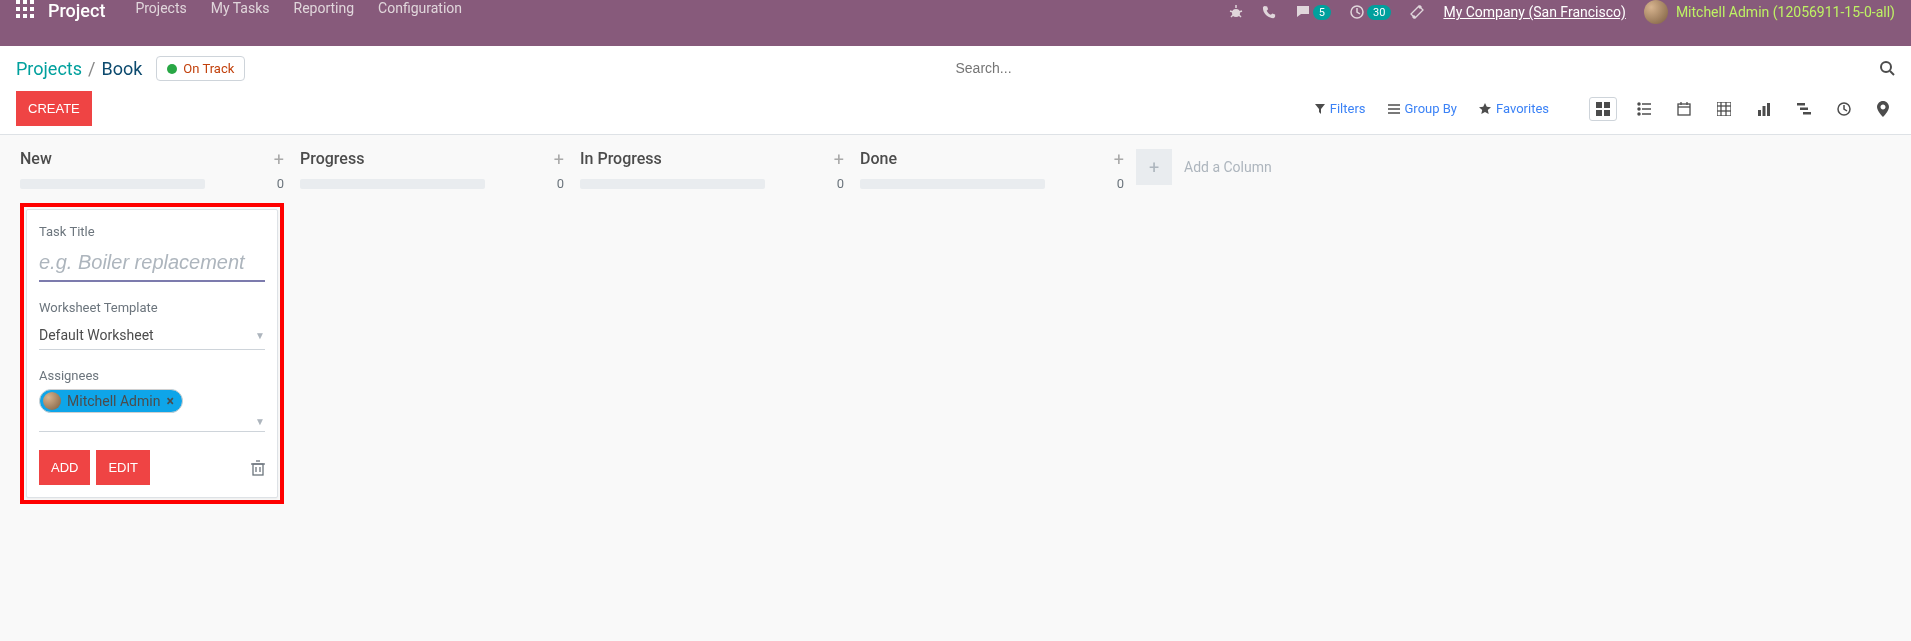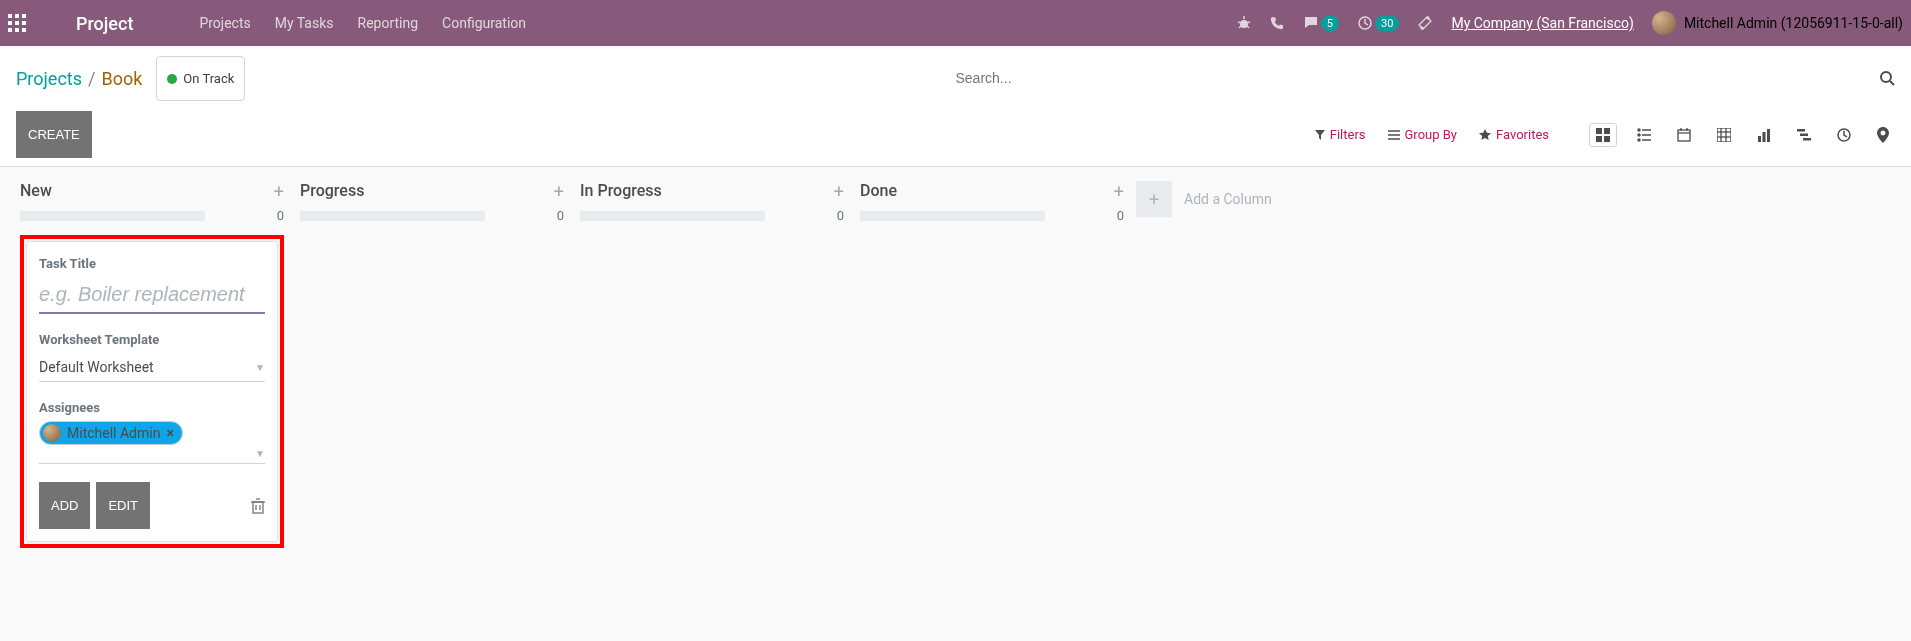--- a/index.html
+++ b/index.html
@@ -1,68 +1,68 @@
 <!DOCTYPE html>
 <html><head>
 <meta charset="utf-8">
 <style>
 * { box-sizing: border-box; margin: 0; padding: 0; }
 body { font-family: -apple-system, BlinkMacSystemFont, "Segoe UI", Roboto, "Helvetica Neue", Arial, sans-serif; font-size: 13px; color: #4c4c4c; background: #f9f9f9; }
 
-.topbar { background: #875a7b; color: #fff; height: 46px; display: flex; align-items: center; padding: 0 8px; gap: 36px; }
+.topbar { background: #875a7b; color: #fff; height: 46px; display: flex; align-items: flex-start; padding: 0 16px; }
 .topbar .apps-icon { width: 18px; height: 18px; margin-right: 14px; cursor: pointer; }
 .topbar .brand { font-size: 18px; font-weight: 500; margin-right: 30px; }
 .topbar .nav { display: flex; gap: 24px; }
 .topbar .nav-item { color: #e0d6db; cursor: pointer; font-size: 14px; }
 .topbar .spacer { flex: 1; }
 .topbar .right { display: flex; align-items: center; gap: 18px; }
 .topbar .icon-btn { color: #e0d6db; cursor: pointer; display: flex; align-items: center; position: relative; }
 .topbar .badge { background: #00a09d; color: #fff; border-radius: 10px; font-size: 11px; padding: 1px 6px; margin-left: 2px; }
 .topbar .company { color: #fff; font-size: 14px; text-decoration: underline; }
-.topbar .user { display: flex; align-items: center; gap: 8px; color: #000000; font-size: 14px; }
+.topbar .user { display: flex; align-items: center; gap: 8px; color: #bef264; font-size: 14px; }
 .topbar .avatar { width: 24px; height: 24px; border-radius: 50%; background: radial-gradient(circle at 30% 30%, #d7b48f, #7a5c3e); }
 
 .controlbar { background: #fff; border-bottom: 1px solid #dee2e6; padding: 10px 16px 8px; }
 .controlbar-row1 { display: flex; align-items: center; }
 .breadcrumb { display: flex; align-items: center; gap: 6px; font-size: 18px; }
 .breadcrumb .link { color: #00a09d; cursor: pointer; }
 .breadcrumb .sep { color: #888; }
-.breadcrumb .current { color: #a16207; }
-.status-pill { margin-left: 14px; border: 1px solid #ced4da; border-radius: 4px; padding: 14px 10px; font-size: 13px; display: flex; align-items: center; gap: 6px; cursor: pointer; color:#404040; }
+.breadcrumb .current { color: #0c4a6e; }
+.status-pill { margin-left: 14px; border: 1px solid #ced4da; border-radius: 4px; padding: 4px 10px; font-size: 13px; display: flex; align-items: center; gap: 6px; cursor: pointer; color:#c2410c; }
 .status-dot { width: 10px; height: 10px; border-radius: 50%; background: #28a745; }
 .controlbar-row1 .spacer { flex: 1; }
 .search-wrap { flex: 0 0 50%; display: flex; align-items: center; border-bottom: 1px solid transparent; }
 .search-input { flex: 1; border: none; outline: none; font-size: 14px; padding: 4px 0; color: #6c757d; background: transparent; }
 .search-icon { color: #4c4c4c; cursor: pointer; margin-left: 8px; }
 
 .controlbar-row2 { display: flex; align-items: center; margin-top: 10px; }
-.btn-primary { background: #737373; color: #fff; border: none; padding: 16px 12px; font-size: 13px; font-weight: 500; cursor: pointer; text-transform: uppercase; }
+.btn-primary { background: #ef4444; color: #fff; border: none; padding: 10px 12px; font-size: 13px; font-weight: 500; cursor: pointer; text-transform: uppercase; }
 .controlbar-row2 .spacer { flex: 1; }
 .filter-group { display: flex; gap: 22px; align-items: center; }
-.filter-item { color: #be185d; cursor: pointer; display: flex; align-items: center; gap: 5px; font-size: 13px; }
+.filter-item { color: #3b82f6; cursor: pointer; display: flex; align-items: center; gap: 5px; font-size: 13px; }
 .view-switcher { display: flex; gap: 14px; align-items: center; margin-left: 40px; }
 .view-btn { color: #4c4c4c; cursor: pointer; padding: 4px 6px; display: flex; align-items: center; }
 .view-btn.active { border: 1px solid #ced4da; border-radius: 3px; background: #fff; }
 
 .board { display: flex; padding: 14px 12px; gap: 0; align-items: flex-start; }
 .column { width: 280px; padding: 0 8px; }
 .col-header { display: flex; justify-content: space-between; }
 .col-title { font-size: 16px; font-weight: 500; color: #4c4c4c; }
 .col-add { color: #aaa; cursor: pointer; font-size: 18px; }
 .col-sub { display: flex; align-items: center; justify-content: space-between; margin-top: 6px; }
 .col-bar { height: 10px; width: 185px; background: #e9ecef; border-radius: 2px; }
 .col-count { color: #6c757d; font-size: 13px; }
 
 .add-col-wrap { display:flex; align-items:center; gap:12px; margin-left: 4px; }
 .add-col-btn { width: 36px; height: 36px; background: #e9ecef; display: flex; align-items: center; justify-content: center; color: #adb5bd; cursor: pointer; font-size: 18px; }
 .add-col-text { color: #adb5bd; font-size: 14px; }
 
 .quick-card { margin-top: 14px; background: #fff; border: 1px solid #dee2e6; border-radius: 2px; padding: 14px 12px 12px; box-shadow: 0 1px 2px rgba(0,0,0,0.05); }
 .highlight-box { border: 4px solid #ff0000; padding: 2px; margin-top: 12px; }
-.field-label { color: #6c757d; font-size: 13px; margin-bottom: 6px; display: block; font-weight: bold; }
+.field-label { color: #6c757d; font-size: 13px; margin-bottom: 6px; display: block; }
 .text-input { width: 100%; border: none; border-bottom: 2px solid #7c7bad; outline: none; padding: 6px 0; font-size: 20px; color: #4c4c4c; }
 .text-input::placeholder { color: #adb5bd; font-style: italic; }
 .field-block { margin-bottom: 18px; }
 .select-field { width: 100%; border: none; border-bottom: 1px solid #ced4da; padding: 6px 0; display: flex; justify-content: space-between; align-items: center; color: #4c4c4c; cursor: pointer; font-size: 14px; }
 .caret { color: #adb5bd; font-size: 10px; }
 .tag { display: inline-flex; align-items: center; gap: 6px; background: #0ea5e9; border: 1px solid #d0d0d0; border-radius: 12px; padding: 2px 8px 2px 3px; font-size: 14px; color: #4c4c4c; }
 .tag .tag-avatar { width: 18px; height: 18px; border-radius: 50%; background: radial-gradient(circle at 30% 30%, #d7b48f, #7a5c3e); }
 .tag .tag-x { cursor: pointer; font-weight: bold; color: #4c4c4c; }
 .assignee-field { border-bottom: 1px solid #ced4da; padding-bottom: 18px; position: relative; }
 .assignee-field .caret { position: absolute; right: 0; bottom: 4px; }

